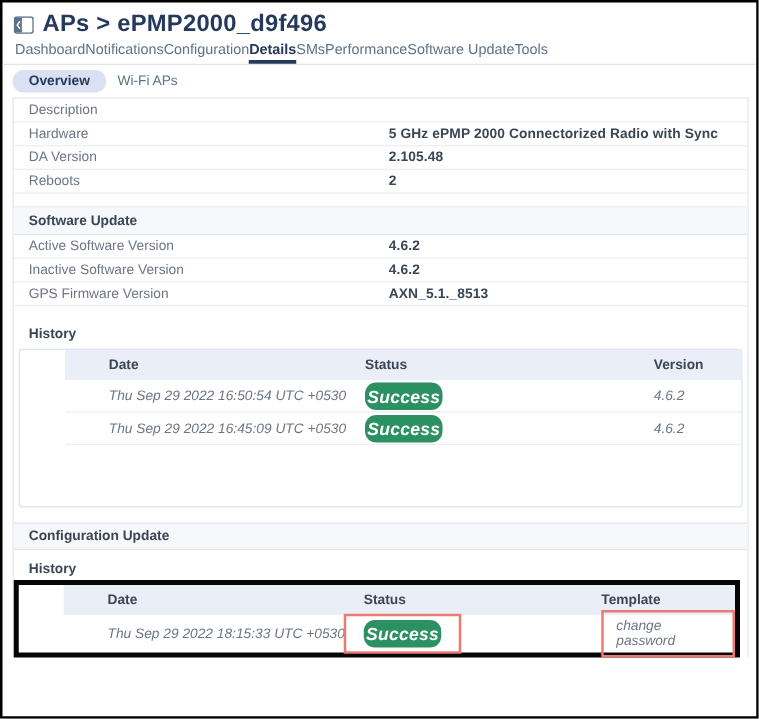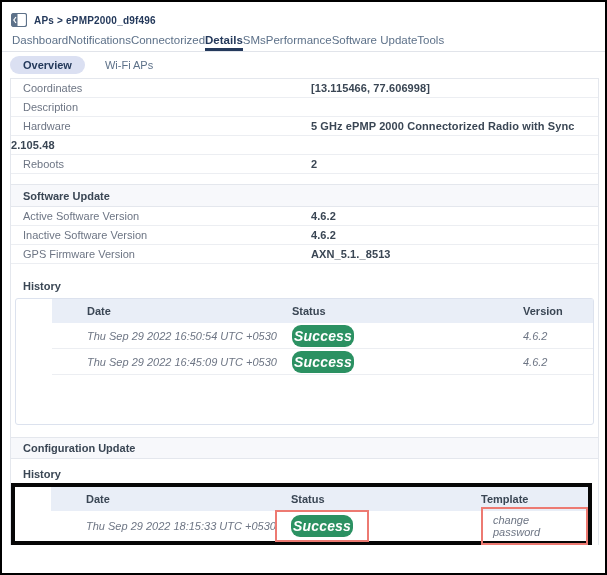--- a/index.html
+++ b/index.html
@@ -2,30 +2,30 @@
 <html><head>
 <meta charset="utf-8">
 <style>
   * { margin:0; padding:0; box-sizing:border-box; }
   html,body { background:#fff; }
   body { font-family:"Liberation Sans", sans-serif; }
   .frame { width:607px; height:575px; border:2px solid #000; background:#fff; overflow:hidden; position:relative; }
 
   
   .titlebar { display:flex; align-items:center; gap:7px; padding:8px 10px 2px 9px; height:30px; }
-  .titlebar .title { font-size:10px; font-weight:bold; color:#24395b; letter-spacing:.2px; }
+  .titlebar .title { font-size:19px; font-weight:bold; color:#24395b; letter-spacing:.2px; }
   .collapse-icon { width:16px; height:14px; display:inline-block; }
 
   
   .tabbar { display:flex; padding:2px 10px 0 10px; height:20px; border-bottom:1px solid #e1e4ea; align-items:flex-end; }
   .tab { font-size:11.5px; color:#5d7189; padding-bottom:5px; cursor:pointer; white-space:nowrap; }
   .tab.active { color:#24395b; font-weight:bold; border-bottom:3px solid #24395b; padding-bottom:2px; }
 
   
-  .pillsrow { display:flex; align-items:center; gap:20px; padding:5px 8px; height:26px; }
+  .pillsrow { display:flex; align-items:center; gap:9px; padding:5px 8px; height:26px; }
   .pill { font-size:11px; font-weight:bold; color:#24395b; background:#dbe0f2; border-radius:10px; padding:3px 13px; cursor:pointer; }
   .pill-plain { font-size:11px; color:#5d7189; cursor:pointer; }
 
   
   .card { margin:0 6px 0 8px; border:1px solid #e4e7ed; border-bottom:none; background:#fff; }
   .drow { display:flex; align-items:center; height:19px; border-bottom:1px solid #eceef2; font-size:11px; }
   .drow .d-label { flex:0 0 300px; padding-left:12px; color:#6d7584; }
   .drow .d-value { font-weight:bold; color:#3a4654; letter-spacing:.1px; }
   .section-gap { height:11px; border-bottom:1px solid #e4e7ed; }
   .section-band { height:22px; background:#f7f8fb; border-bottom:1px solid #e4e7ed; display:flex; align-items:center; padding-left:12px; font-size:11px; font-weight:bold; color:#3a4654; }
@@ -63,48 +63,45 @@
         <rect x="1" y="1" width="5.5" height="12" fill="#5d7189"></rect>
         <path d="M5 4 L2.8 7 L5 10" fill="none" stroke="#ffffff" stroke-width="1.2"></path>
       </svg>
     </span>
     <span class="title">APs &gt; ePMP2000_d9f496</span>
   </div>
 
   <div class="tabbar">
     <span class="tab">Dashboard</span>
     <span class="tab">Notifications</span>
-    <span class="tab">Connectorized</span>
+    <span class="tab">Configuration</span>
     <span class="tab active">Details</span>
     <span class="tab">SMs</span>
     <span class="tab">Performance</span>
     <span class="tab">Software Update</span>
     <span class="tab">Tools</span>
   </div>
 
   <div class="pillsrow">
     <span class="pill">Overview</span>
     <span class="pill-plain">Wi-Fi APs</span>
   </div>
 
   <div class="card">
 
     <div class="drow">
-      <span class="d-label">Coordinates</span>
-      <span class="d-value">[13.115466, 77.606998]</span>
-    </div>
-    <div class="drow">
       <span class="d-label">Description</span>
       <span class="d-value"></span>
     </div>
     <div class="drow">
       <span class="d-label">Hardware</span>
       <span class="d-value">5 GHz ePMP 2000 Connectorized Radio with Sync</span>
     </div>
     <div class="drow">
+      <span class="d-label">DA Version</span>
       <span class="d-value">2.105.48</span>
     </div>
     <div class="drow">
       <span class="d-label">Reboots</span>
       <span class="d-value">2</span>
     </div>
 
     <div class="section-gap"></div>
 
     <div class="section-band">Software Update</div>

